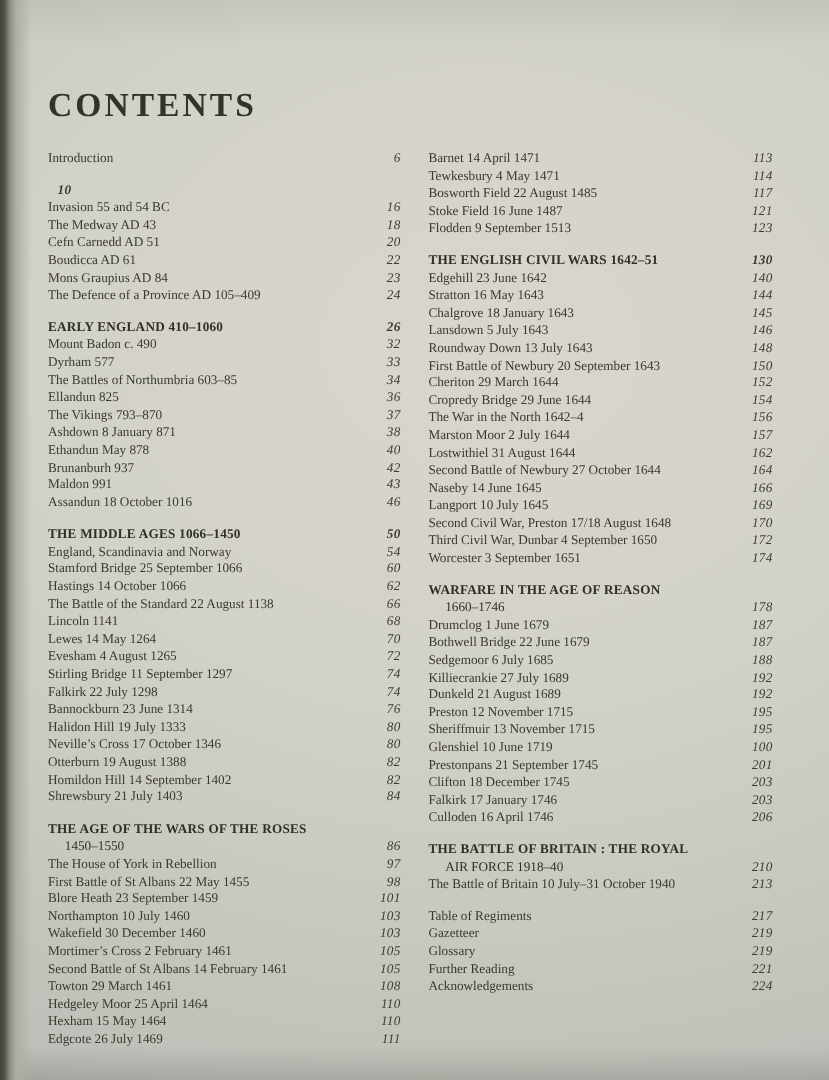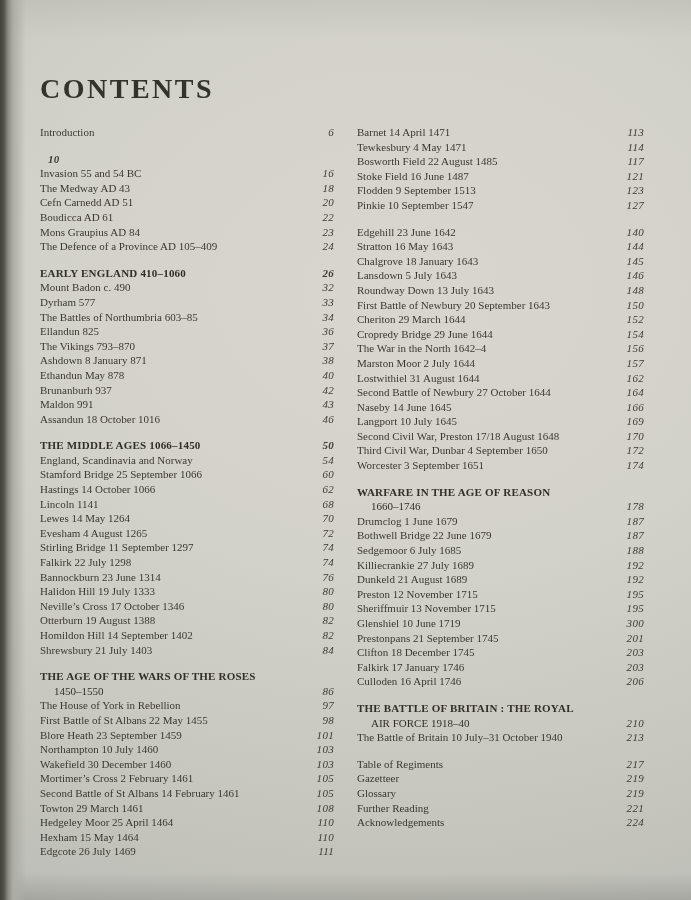--- a/index.html
+++ b/index.html
@@ -156,20 +156,24 @@
       </div>
       <div class="row entry">
         <span class="t">Stamford Bridge 25 September 1066</span>
         <span class="p">60</span>
       </div>
       <div class="row entry">
         <span class="t">Hastings 14 October 1066</span>
         <span class="p">62</span>
       </div>
       <div class="row entry">
+        <span class="t">The Battle of the Standard 22 August 1138</span>
+        <span class="p">66</span>
+      </div>
+      <div class="row entry">
         <span class="t">Lincoln 1141</span>
         <span class="p">68</span>
       </div>
       <div class="row entry">
         <span class="t">Lewes 14 May 1264</span>
         <span class="p">70</span>
       </div>
       <div class="row entry">
         <span class="t">Evesham 4 August 1265</span>
         <span class="p">72</span>
@@ -274,25 +278,25 @@
         <span class="p">117</span>
       </div>
       <div class="row entry">
         <span class="t">Stoke Field 16 June 1487</span>
         <span class="p">121</span>
       </div>
       <div class="row entry">
         <span class="t">Flodden 9 September 1513</span>
         <span class="p">123</span>
       </div>
-      <div class="row entry">
-        <span class="t">Pinkie 10 September 1547</span>
-        <span class="p">127</span>
-      </div>
-      <div class="row gap"></div>
+      <div class="row gap"></div>
+      <div class="row head">
+        <span class="t">THE ENGLISH CIVIL WARS 1642–51</span>
+        <span class="p">130</span>
+      </div>
       <div class="row entry">
         <span class="t">Edgehill 23 June 1642</span>
         <span class="p">140</span>
       </div>
       <div class="row entry">
         <span class="t">Stratton 16 May 1643</span>
         <span class="p">144</span>
       </div>
       <div class="row entry">
         <span class="t">Chalgrove 18 January 1643</span>
@@ -386,21 +390,21 @@
       <div class="row entry">
         <span class="t">Preston 12 November 1715</span>
         <span class="p">195</span>
       </div>
       <div class="row entry">
         <span class="t">Sheriffmuir 13 November 1715</span>
         <span class="p">195</span>
       </div>
       <div class="row entry">
         <span class="t">Glenshiel 10 June 1719</span>
-        <span class="p">300</span>
+        <span class="p">100</span>
       </div>
       <div class="row entry">
         <span class="t">Prestonpans 21 September 1745</span>
         <span class="p">201</span>
       </div>
       <div class="row entry">
         <span class="t">Clifton 18 December 1745</span>
         <span class="p">203</span>
       </div>
       <div class="row entry">

